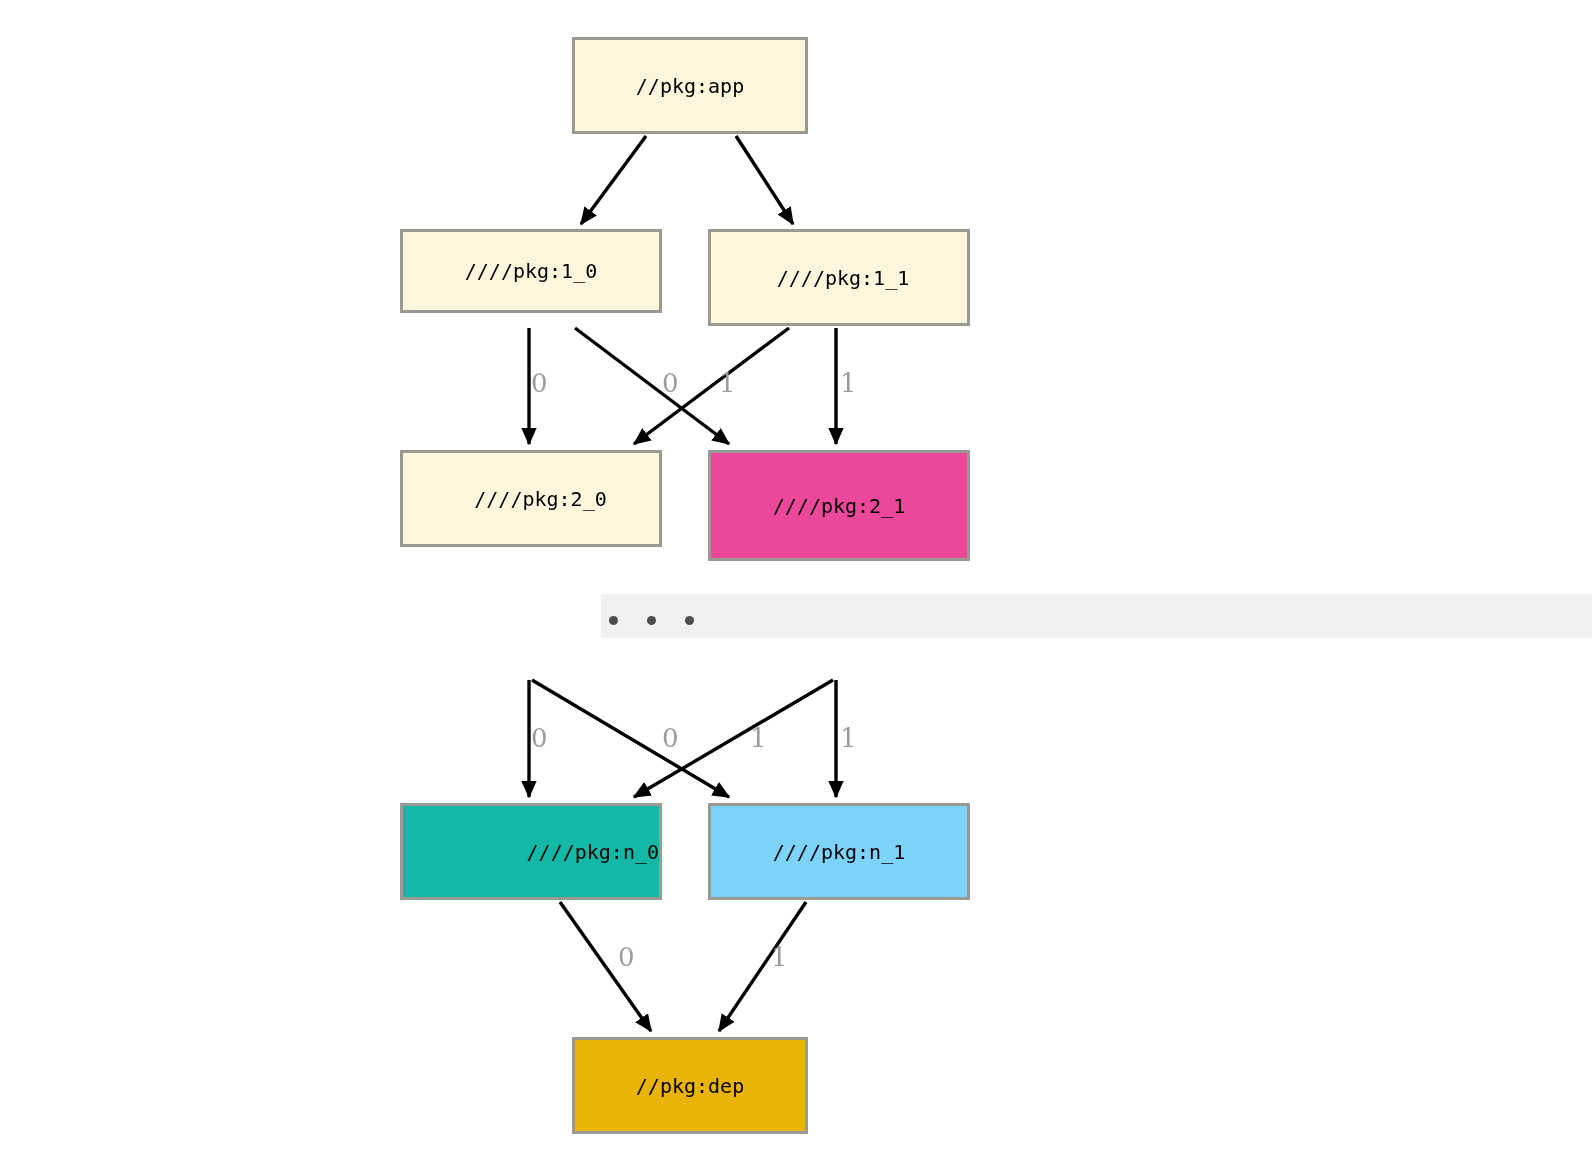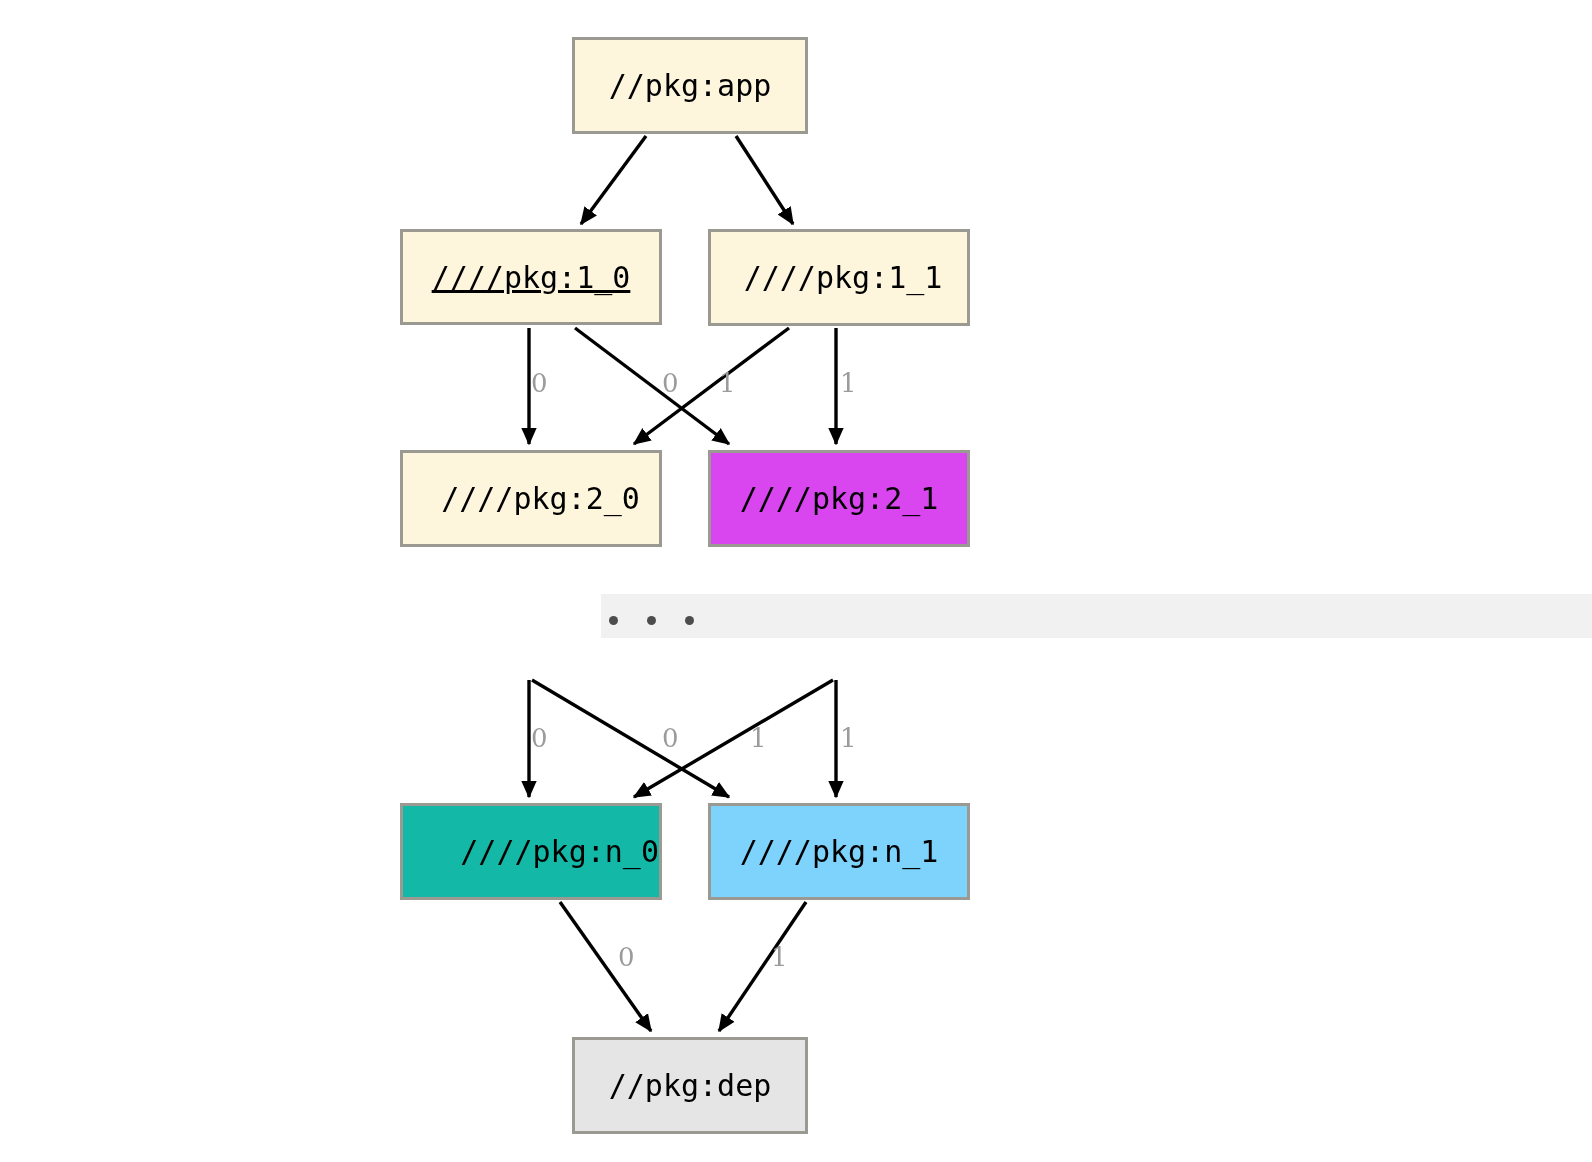--- a/index.html
+++ b/index.html
@@ -29,21 +29,21 @@
   .node-box {
     position: absolute;
     box-sizing: border-box;
     background: #fdf6dd;
     border: 3px solid #9a9a92;
     display: flex;
     align-items: center;
     justify-content: center;
     color: #000000;
     font-family: "DejaVu Sans Mono", monospace;
-    font-size: 30px;
+    font-size: 20px;
     letter-spacing: 0px;
     white-space: nowrap;
     user-select: none;
   }
   .edge-label {
     position: absolute;
     color: #9b9b9b;
     font-family: "DejaVu Serif", serif;
     font-size: 26px;
     line-height: 1;
@@ -90,45 +90,45 @@
         <line x1="836" y1="680" x2="836" y2="797" stroke="#000000" marker-end="url(#arrowhead)"></line>
         <line x1="560" y1="902" x2="651" y2="1031" stroke="#000000" marker-end="url(#arrowhead)"></line>
         <line x1="806" y1="902" x2="719" y2="1031" stroke="#000000" marker-end="url(#arrowhead)"></line>
       </g>
   </svg>
 
   <div class="node-box" style="left: 572px; top: 37px; width: 236px; height: 97px; background: rgb(253, 246, 221); border-color: rgb(154, 154, 146);">
       <span>//pkg:app</span>
     </div>
 
-  <div class="node-box" style="left: 400px; top: 229px; width: 262px; height: 96px; background: rgb(253, 246, 221); border-color: rgb(154, 154, 146); text-decoration: underline;">
+  <div class="node-box" style="left: 400px; top: 229px; width: 262px; height: 84px; background: rgb(253, 246, 221); border-color: rgb(154, 154, 146);">
       <span>////pkg:1_0</span>
     </div>
 
   <div class="node-box" style="left: 708px; top: 229px; width: 262px; height: 97px; background: rgb(253, 246, 221); border-color: rgb(154, 154, 146); padding-left: 8px;">
       <span>////pkg:1_1</span>
     </div>
 
   <div class="node-box" style="left: 400px; top: 450px; width: 262px; height: 97px; background: rgb(253, 246, 221); border-color: rgb(154, 154, 146); padding-left: 19px;">
       <span>////pkg:2_0</span>
     </div>
 
-  <div class="node-box" style="left: 708px; top: 450px; width: 262px; height: 97px; background: #d946ef; border-color: rgb(154, 154, 146);">
+  <div class="node-box" style="left: 708px; top: 450px; width: 262px; height: 111px; background: #ec4899; border-color: rgb(154, 154, 146);">
       <span>////pkg:2_1</span>
     </div>
 
   <div class="node-box" style="left: 400px; top: 803px; width: 262px; height: 97px; background: #14b8a6; border-color: rgb(154, 154, 146); justify-content: flex-end;">
       <span>////pkg:n_0</span>
     </div>
 
   <div class="node-box" style="left: 708px; top: 803px; width: 262px; height: 97px; background: #7dd3fc; border-color: rgb(154, 154, 146);">
       <span>////pkg:n_1</span>
     </div>
 
-  <div class="node-box" style="left: 572px; top: 1037px; width: 236px; height: 97px; background: #e5e5e5; border-color: rgb(154, 154, 146);">
+  <div class="node-box" style="left: 572px; top: 1037px; width: 236px; height: 97px; background: #eab308; border-color: rgb(154, 154, 146);">
       <span>//pkg:dep</span>
     </div>
 
   <div class="ellipsis-band" style="left: 601px; top: 594px; width: 991px; height: 44px; background: rgb(241, 241, 241);"></div>
   <div class="ellipsis-dots" style="left: 609px; top: 616px;">
       <span class="ellipsis-dot"></span>
       <span class="ellipsis-dot"></span>
       <span class="ellipsis-dot"></span>
     </div>
 

